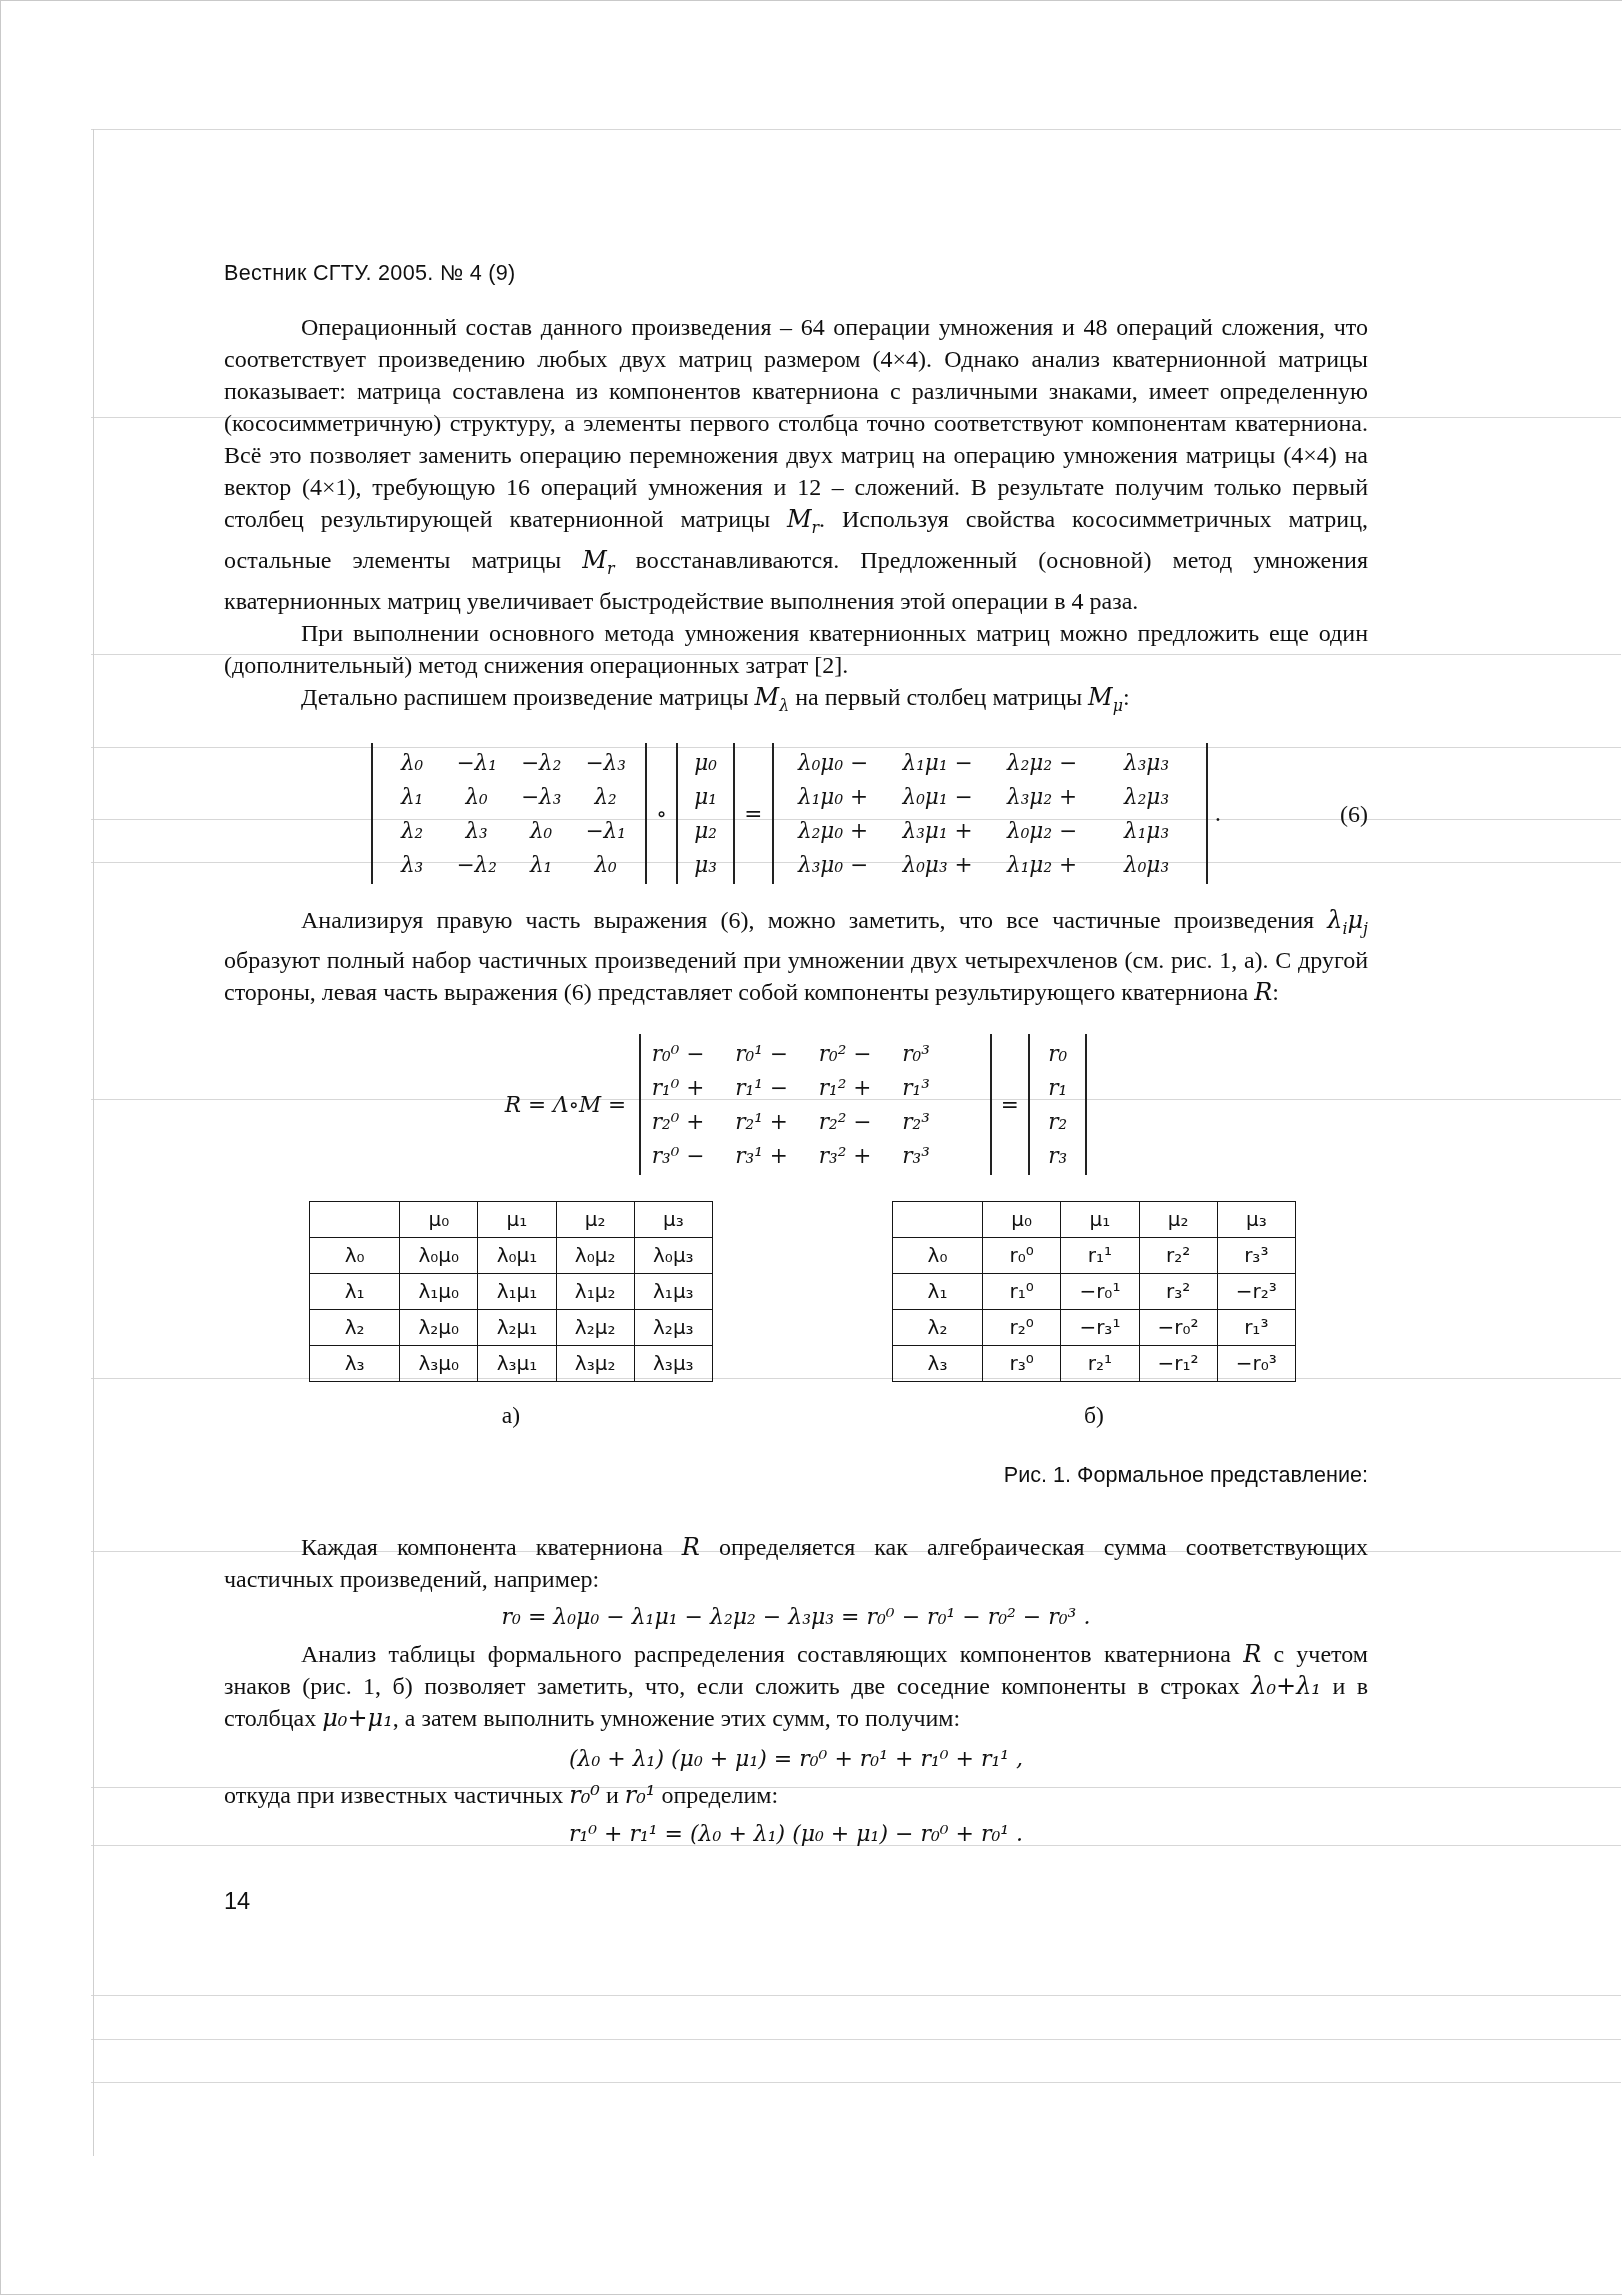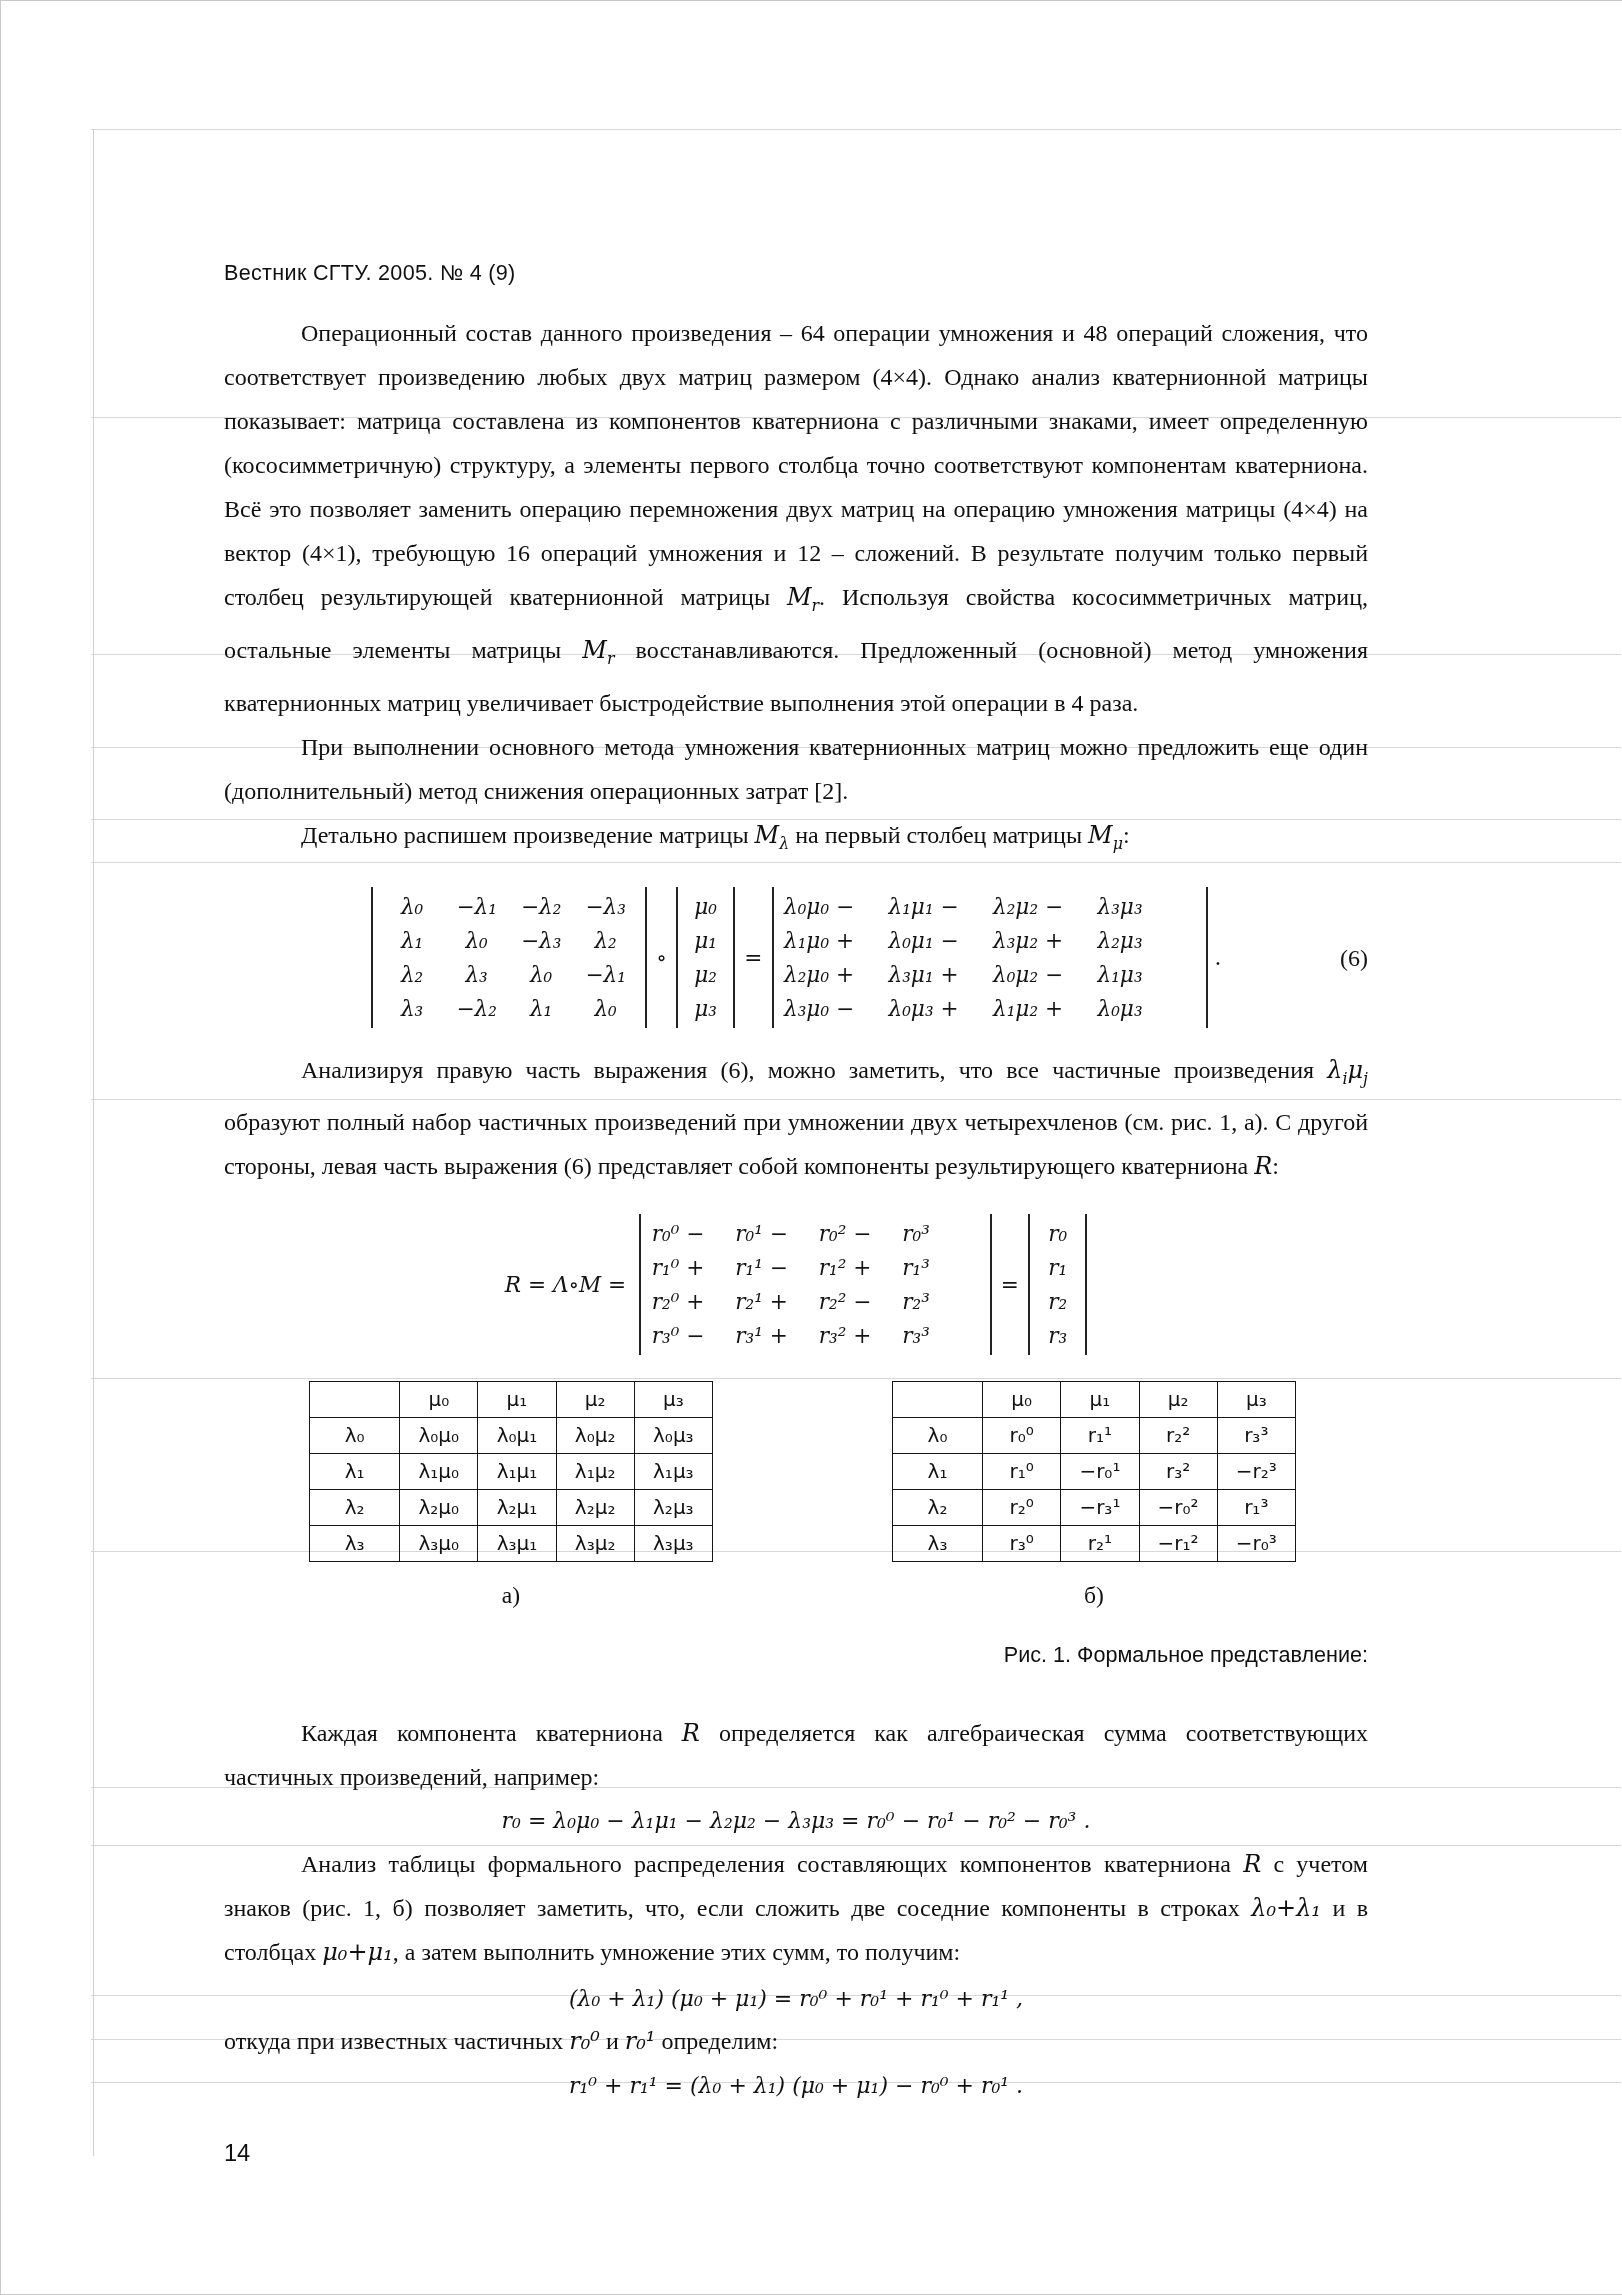--- a/index.html
+++ b/index.html
@@ -5,33 +5,33 @@
   html,body{margin:0;padding:0;}
   body{width:1623px;height:2295px;background:#ffffff;}
   .page{position:relative;width:1623px;height:2295px;background:#ffffff;overflow:hidden;
         border:0.7px solid #c9c9c9;box-sizing:border-box;
         font-family:"Liberation Serif",serif;color:#101010;}
   
   .scan{position:absolute;background:#d7d7d7;height:1.3px;left:90px;width:1530px;z-index:0;}
   .scan-v{position:absolute;background:#cfcfcf;width:1.3px;left:92px;top:128px;height:2027px;z-index:0;}
   .content{position:absolute;left:223px;top:259px;width:1144px;z-index:2;}
   .journal{font-family:"Liberation Sans",sans-serif;font-size:21.6px;letter-spacing:0.3px;margin-bottom:25px;}
-  p.body{font-size:24px;line-height:44px;text-align:justify;margin:0;}
+  p.body{font-size:24px;line-height:32px;text-align:justify;margin:0;}
   .indent{text-indent:77px;}
   .mi{font-style:italic;font-family:"DejaVu Serif","DejaVu Sans",serif;}
   sub.mi{font-size:66%;}
   sub.plain{font-size:66%;font-style:italic;font-family:"DejaVu Serif","DejaVu Sans",serif;}
   
   .eq-block{position:relative;display:flex;justify-content:center;align-items:center;
             font-family:"DejaVu Serif","DejaVu Sans",serif;font-style:italic;
             font-size:21.6px;color:#141414;}
   .bars{border-left:2px solid #222;border-right:2px solid #222;padding:6.5px 10.5px;}
   .grid4{display:grid;grid-template-columns:repeat(4,auto);column-gap:6.5px;row-gap:9.2px;}
   .grid4 .c{min-width:58px;text-align:center;}
-  .gridr .c{min-width:98px;text-align:left;}
+  .gridr .c{min-width:98px;text-align:center;}
   .gridr2 .c{min-width:77px;text-align:left;}
   .vec{display:grid;row-gap:9.2px;justify-items:center;min-width:34px;}
   .op{margin:0 9.2px;font-style:normal;}
   .lead{margin-right:13px;}
   .eqnum{position:absolute;right:0;top:50%;transform:translateY(-50%);
          font-style:normal;font-family:"Liberation Serif",serif;font-size:24px;}
   .period{margin-left:6.5px;font-style:normal;}
   .eq-line{font-family:"DejaVu Serif","DejaVu Sans",serif;font-style:italic;font-size:22px;
            text-align:center;}
   

